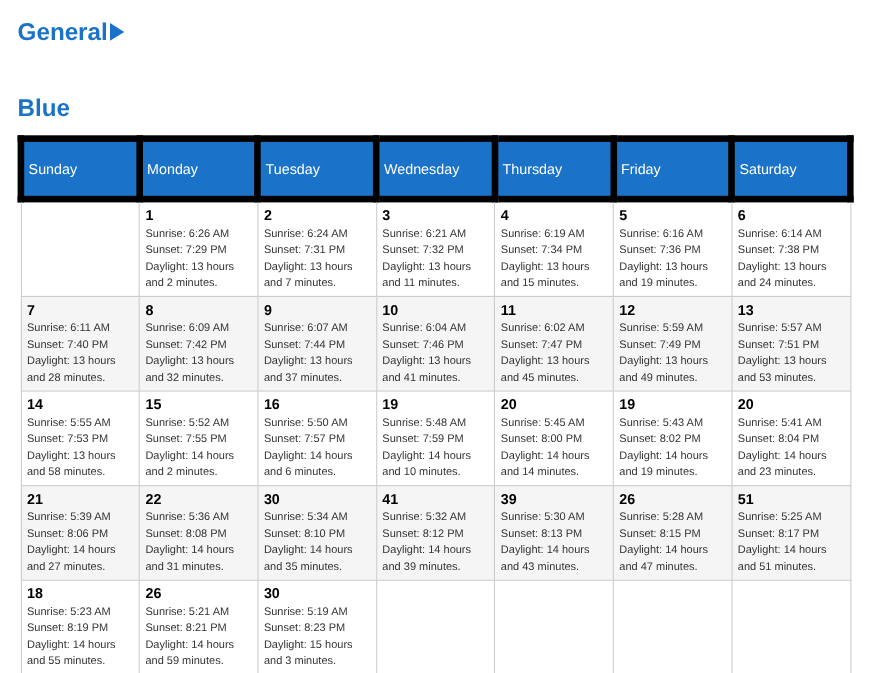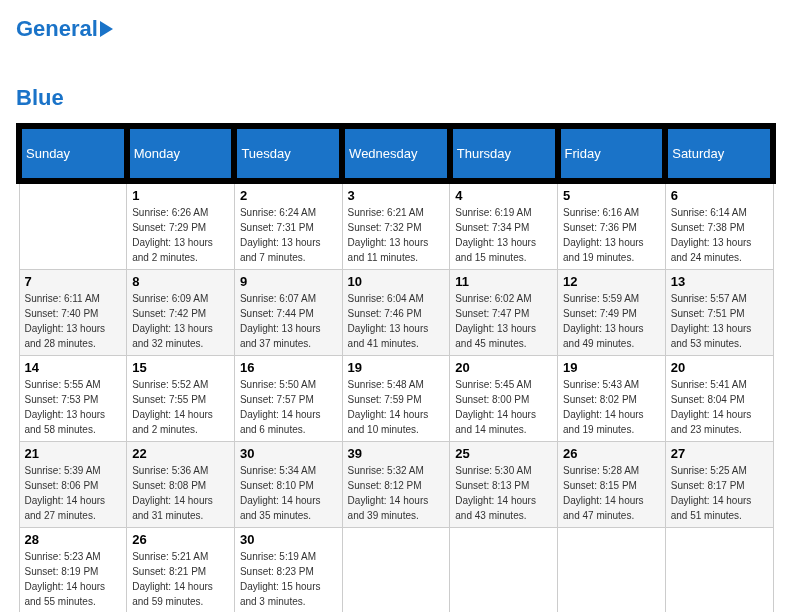--- a/index.html
+++ b/index.html
@@ -197,39 +197,39 @@
         </td>
         <td>
           <span class="day-num">22</span>
           <div class="day-info">Sunrise: 5:36 AM<br>Sunset: 8:08 PM<br>Daylight: 14 hours and 31 minutes.</div>
         </td>
         <td>
           <span class="day-num">30</span>
           <div class="day-info">Sunrise: 5:34 AM<br>Sunset: 8:10 PM<br>Daylight: 14 hours and 35 minutes.</div>
         </td>
         <td>
+          <span class="day-num">41</span>
+          <div class="day-info">Sunrise: 5:32 AM<br>Sunset: 8:12 PM<br>Daylight: 14 hours and 39 minutes.</div>
+        </td>
+        <td>
           <span class="day-num">39</span>
-          <div class="day-info">Sunrise: 5:32 AM<br>Sunset: 8:12 PM<br>Daylight: 14 hours and 39 minutes.</div>
-        </td>
-        <td>
-          <span class="day-num">25</span>
           <div class="day-info">Sunrise: 5:30 AM<br>Sunset: 8:13 PM<br>Daylight: 14 hours and 43 minutes.</div>
         </td>
         <td>
           <span class="day-num">26</span>
           <div class="day-info">Sunrise: 5:28 AM<br>Sunset: 8:15 PM<br>Daylight: 14 hours and 47 minutes.</div>
         </td>
         <td>
-          <span class="day-num">27</span>
+          <span class="day-num">51</span>
           <div class="day-info">Sunrise: 5:25 AM<br>Sunset: 8:17 PM<br>Daylight: 14 hours and 51 minutes.</div>
         </td>
       </tr>
       <tr>
         <td>
-          <span class="day-num">28</span>
+          <span class="day-num">18</span>
           <div class="day-info">Sunrise: 5:23 AM<br>Sunset: 8:19 PM<br>Daylight: 14 hours and 55 minutes.</div>
         </td>
         <td>
           <span class="day-num">26</span>
           <div class="day-info">Sunrise: 5:21 AM<br>Sunset: 8:21 PM<br>Daylight: 14 hours and 59 minutes.</div>
         </td>
         <td>
           <span class="day-num">30</span>
           <div class="day-info">Sunrise: 5:19 AM<br>Sunset: 8:23 PM<br>Daylight: 15 hours and 3 minutes.</div>
         </td>

